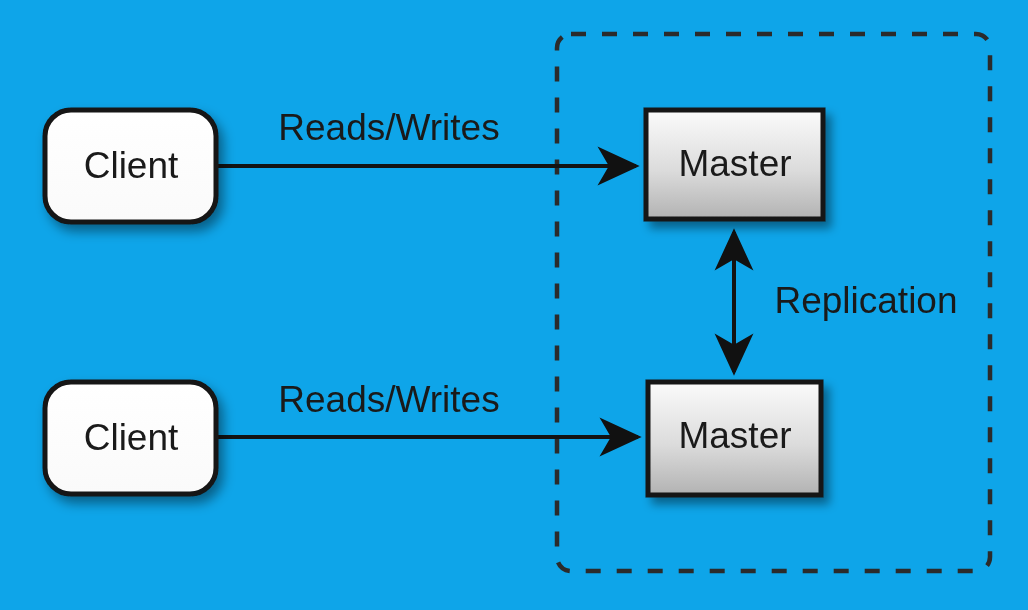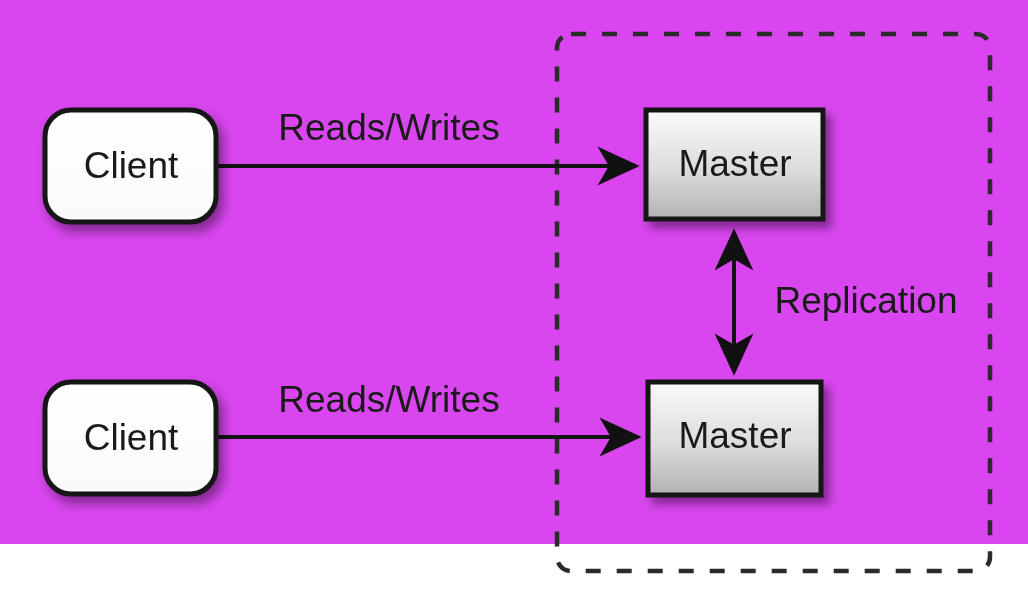--- a/index.html
+++ b/index.html
@@ -10,22 +10,22 @@
   }
   body {
     width: 1028px;
     height: 610px;
     font-family: "Liberation Sans", "DejaVu Sans", sans-serif;
     overflow: hidden;
   }
   #diagram-root {
     position: relative;
     width: 1028px;
-    height: 544px;
-    background: #d946ef;
+    height: 610px;
+    background: #0ea5e9;
   }
   #diagram-svg {
     position: absolute;
     top: 0;
     left: 0;
     width: 1028px;
     height: 610px;
     display: block;
   }
   .node-label {

